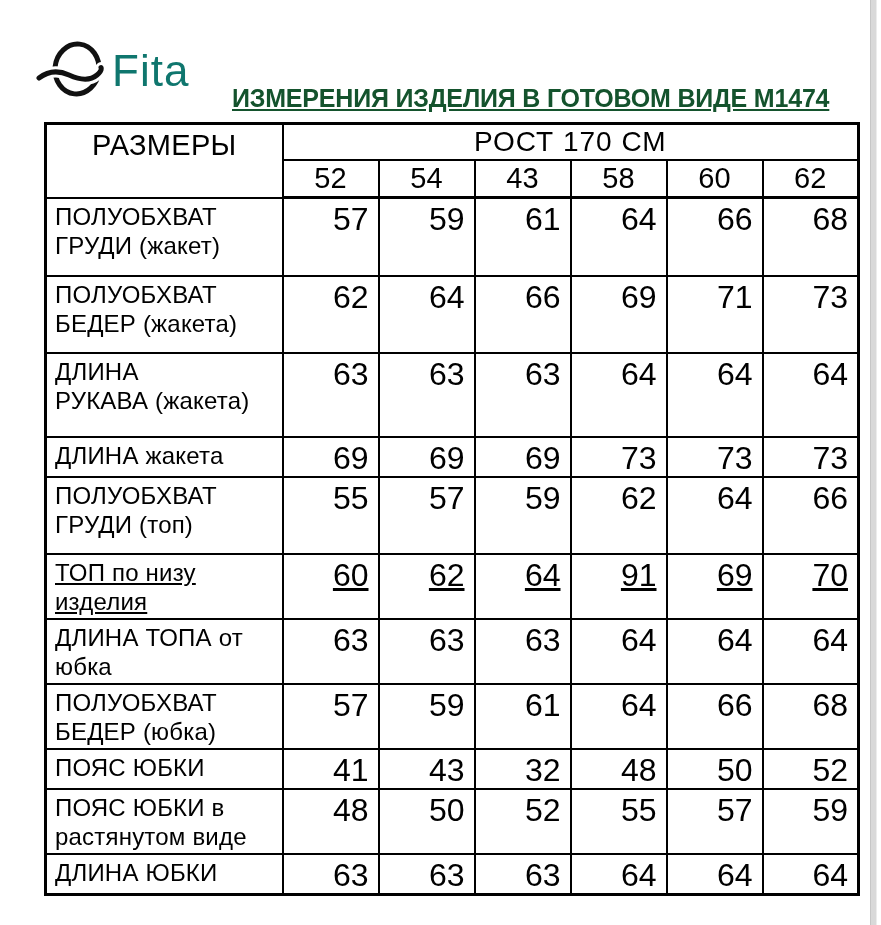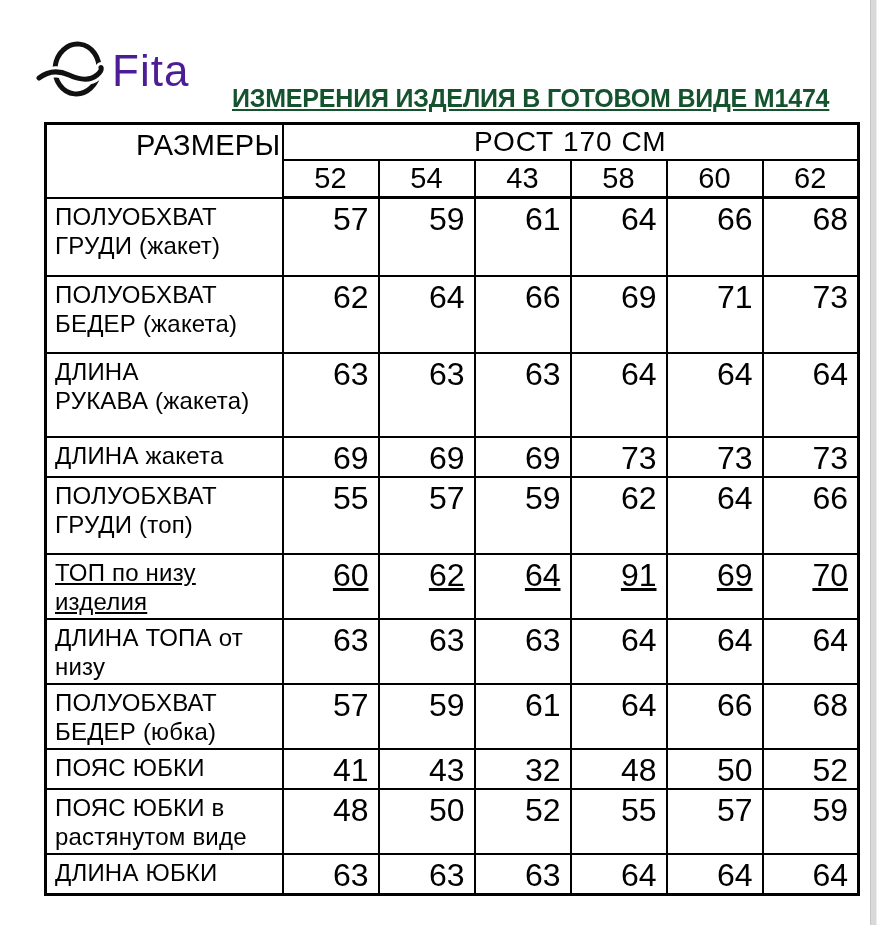--- a/index.html
+++ b/index.html
@@ -12,21 +12,21 @@
     position: relative;
     overflow: hidden;
   }
 
   
   .logo { position: absolute; left: 36px; top: 40px; width: 200px; height: 72px; }
   .logo svg { position: absolute; left: 0; top: 0; }
   .logo-text {
     position: absolute; left: 76px; top: 9px;
     font-size: 44px; font-weight: 400; letter-spacing: 1px;
-    line-height: 1; color: #4c1d95;
+    line-height: 1; color: #0f766e;
   }
 
   
   .page-title {
     position: absolute; left: 232px; top: 67px;
     font-size: 25px; font-weight: bold; letter-spacing: -0.2px;
     white-space: nowrap; color: #14532d; text-decoration: underline;
   }
 
   
@@ -37,21 +37,21 @@
     border: 3px solid #000;
   }
   .size-table th, .size-table td {
     border: 2px solid #000;
     font-weight: normal;
   }
   .col-label { width: 237px; }
   .col-size  { width: 96px; }
 
   .corner-cell {
-    font-size: 29px; font-weight: bold; text-align: right;
+    font-size: 29px; font-weight: bold; text-align: center;
     vertical-align: top; padding-top: 4px; letter-spacing: 0.3px;
   }
   thead tr.group-row    { height: 35px; }
   thead tr.sizes-row    { height: 33px; }
   .group-cell {
     font-size: 28px; text-align: center; vertical-align: middle;
     letter-spacing: 1px;
   }
   .sizes-row th {
     font-size: 29px; text-align: center; vertical-align: middle;
@@ -181,21 +181,21 @@
 изделия</th>
         <td class="value-cell">60</td>
         <td class="value-cell">62</td>
         <td class="value-cell">64</td>
         <td class="value-cell">91</td>
         <td class="value-cell">69</td>
         <td class="value-cell">70</td>
       </tr>
       <tr>
         <th class="row-label">ДЛИНА ТОПА от
-низу</th>
+юбка</th>
         <td class="value-cell">63</td>
         <td class="value-cell">63</td>
         <td class="value-cell">63</td>
         <td class="value-cell">64</td>
         <td class="value-cell">64</td>
         <td class="value-cell">64</td>
       </tr>
       <tr>
         <th class="row-label">ПОЛУОБХВАТ
 БЕДЕР (юбка)</th>

